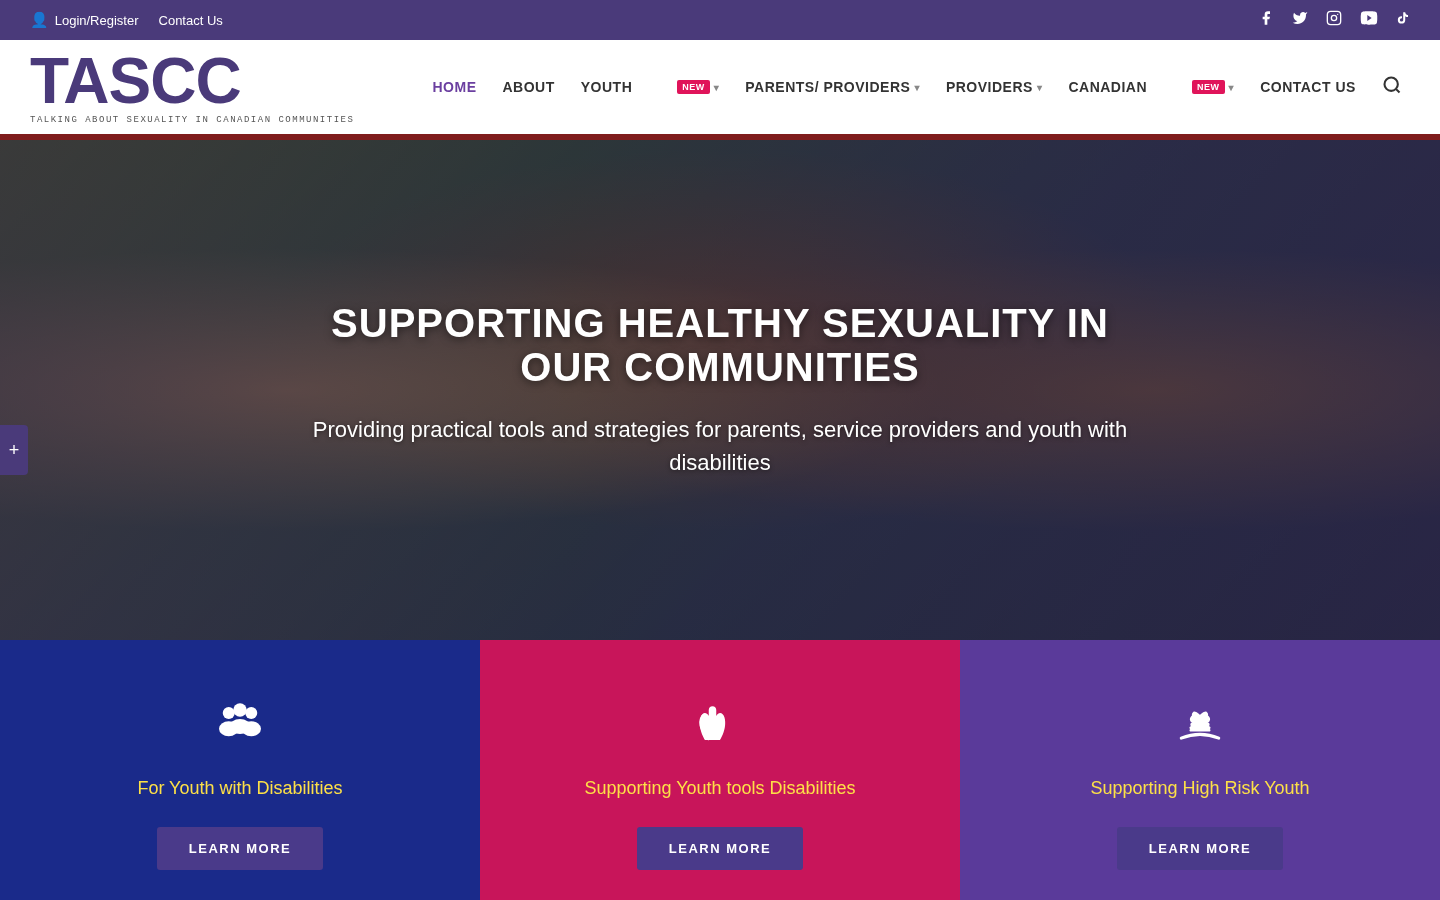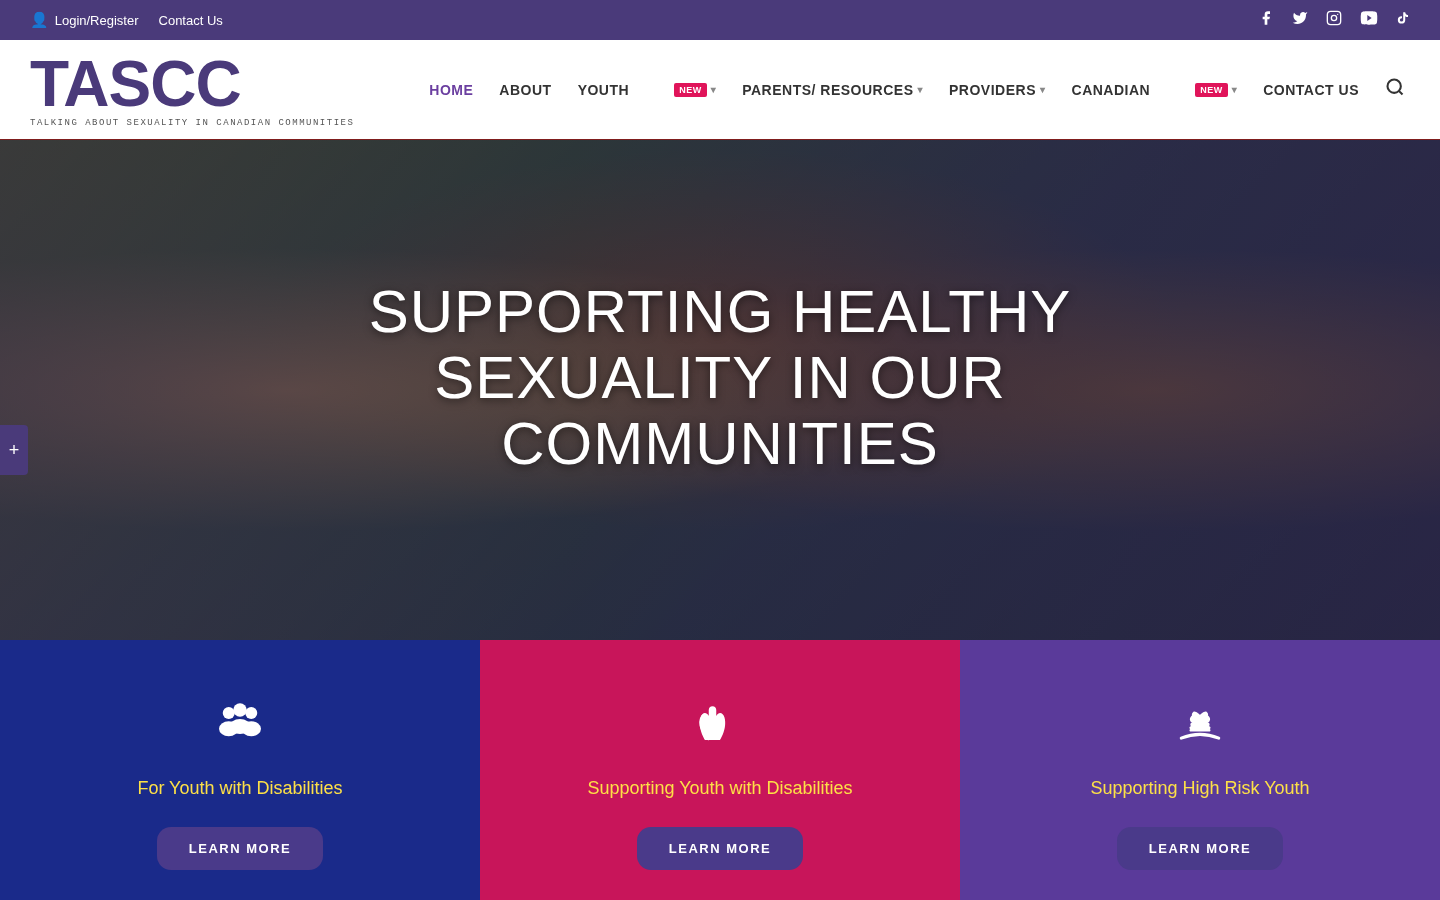--- a/index.html
+++ b/index.html
@@ -21,21 +21,21 @@
     .top-bar-right { display: flex; align-items: center; gap: 18px; }
     .top-bar-right .social-icon { color: #fff; font-size: 16px; cursor: pointer; text-decoration: none; }
 
     
     .navbar {
       background: #fff;
       height: 100px;
       display: flex;
       align-items: center;
       padding: 0 30px;
-      border-bottom: 1px solid #7f1d1d;
+      border-bottom: 6px solid #7f1d1d;
       position: relative;
     }
     .logo-area { display: flex; flex-direction: column; margin-right: 60px; }
     .logo-text {
       font-size: 64px;
       font-weight: 900;
       color: #4a3a7a;
       line-height: 1;
       letter-spacing: -1px;
     }
@@ -110,22 +110,22 @@
     }
     .hero-content {
       position: relative;
       z-index: 2;
       text-align: center;
       color: #fff;
       max-width: 900px;
       padding: 0 20px;
     }
     .hero-title {
-      font-size: 60px;
-      font-weight: 400;
+      font-size: 40px;
+      font-weight: 700;
       text-transform: uppercase;
       line-height: 1.1;
       margin-bottom: 24px;
       text-shadow: 0 2px 8px rgba(0,0,0,0.5);
       letter-spacing: 1px;
     }
     .hero-subtitle {
       font-size: 22px;
       font-weight: 400;
       line-height: 1.5;
@@ -177,21 +177,21 @@
     .card-btn {
       background: #4a3a8a;
       color: #fff;
       border: none;
       padding: 14px 32px;
       font-size: 13px;
       font-weight: 700;
       letter-spacing: 1.5px;
       text-transform: uppercase;
       cursor: pointer;
-      border-radius: 14px;
+      border-radius: 3px;
       margin-top: 8px;
     }
 
     
   </style>
 </head>
 <body>
 
 <div class="sidebar-toggle">
   <span>+</span>
@@ -259,21 +259,21 @@
       <span>ABOUT</span>
     </a>
 
     <a class="nav-item">
       <span>YOUTH</span>
       <span class="nav-badge">NEW</span>
       <span class="nav-arrow">▾</span>
     </a>
 
     <a class="nav-item">
-      <span>PARENTS/ RESOURCES</span>
+      <span>PARENTS/ PROVIDERS</span>
       <span class="nav-arrow">▾</span>
     </a>
 
     <a class="nav-item">
       <span>PROVIDERS</span>
       <span class="nav-arrow">▾</span>
     </a>
 
     <a class="nav-item">
       <span>CANADIAN</span>
@@ -292,20 +292,21 @@
       </svg>
     </span>
   </div>
 </nav>
 
 <section class="hero">
   <div class="hero-photo"></div>
   <div class="hero-bg"></div>
   <div class="hero-content">
     <h1 class="hero-title">SUPPORTING HEALTHY SEXUALITY IN OUR COMMUNITIES</h1>
+    <p class="hero-subtitle">Providing practical tools and strategies for parents, service providers and youth with disabilities</p>
   </div>
 </section>
 
 <div class="cards-section">
 
   <div class="card" style="background:#1a2a8a;">
     <div class="card-icon">
       <svg width="60" height="50" viewBox="0 0 80 60" fill="white">
 
         <circle cx="25" cy="14" r="8" fill="white"></circle>
@@ -321,21 +322,21 @@
   </div>
 
   <div class="card" style="background:#c8155a;">
     <div class="card-icon">
       <svg width="60" height="50" viewBox="0 0 80 60" fill="white">
 
         <path d="M20,50 C20,50 10,35 14,20 C16,13 22,12 25,18 L25,10 C25,7 27,5 30,5 C33,5 35,7 35,10 L35,18 C38,12 44,13 46,20 C50,35 40,50 40,50 Z" fill="white"></path>
         <path d="M25,50 C25,50 10,35 14,22 C16,16 20,14 24,18" fill="none" stroke="white" stroke-width="2"></path>
       </svg>
     </div>
-    <div class="card-title">Supporting Youth with Disabilities</div>
+    <div class="card-title">Supporting Youth tools Disabilities</div>
     <button class="card-btn">LEARN MORE</button>
   </div>
 
   <div class="card" style="background:#5a3a9a;">
     <div class="card-icon">
       <svg width="60" height="50" viewBox="0 0 80 55" fill="white">
 
         <path d="M40,18 C40,18 32,11 28,16 C25,19 27,24 30,24 C28,24 26,26 28,29 C26,29 25,31 27,33 C26,33 25,36 28,36 L52,36 C55,36 54,33 53,33 C55,31 54,29 52,29 C54,26 52,24 50,24 C53,24 55,19 52,16 C48,11 40,18 40,18 Z" fill="white"></path>
         <path d="M15,45 Q40,35 65,45" stroke="white" stroke-width="4" fill="none" stroke-linecap="round"></path>
 

